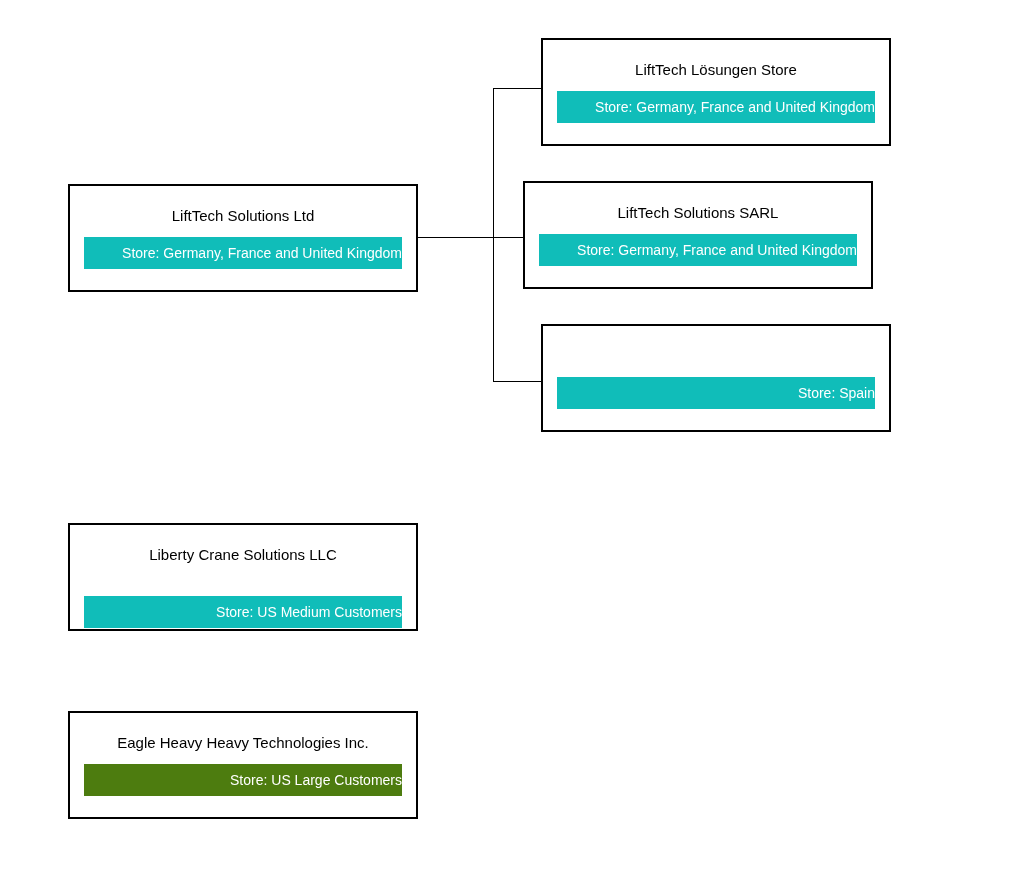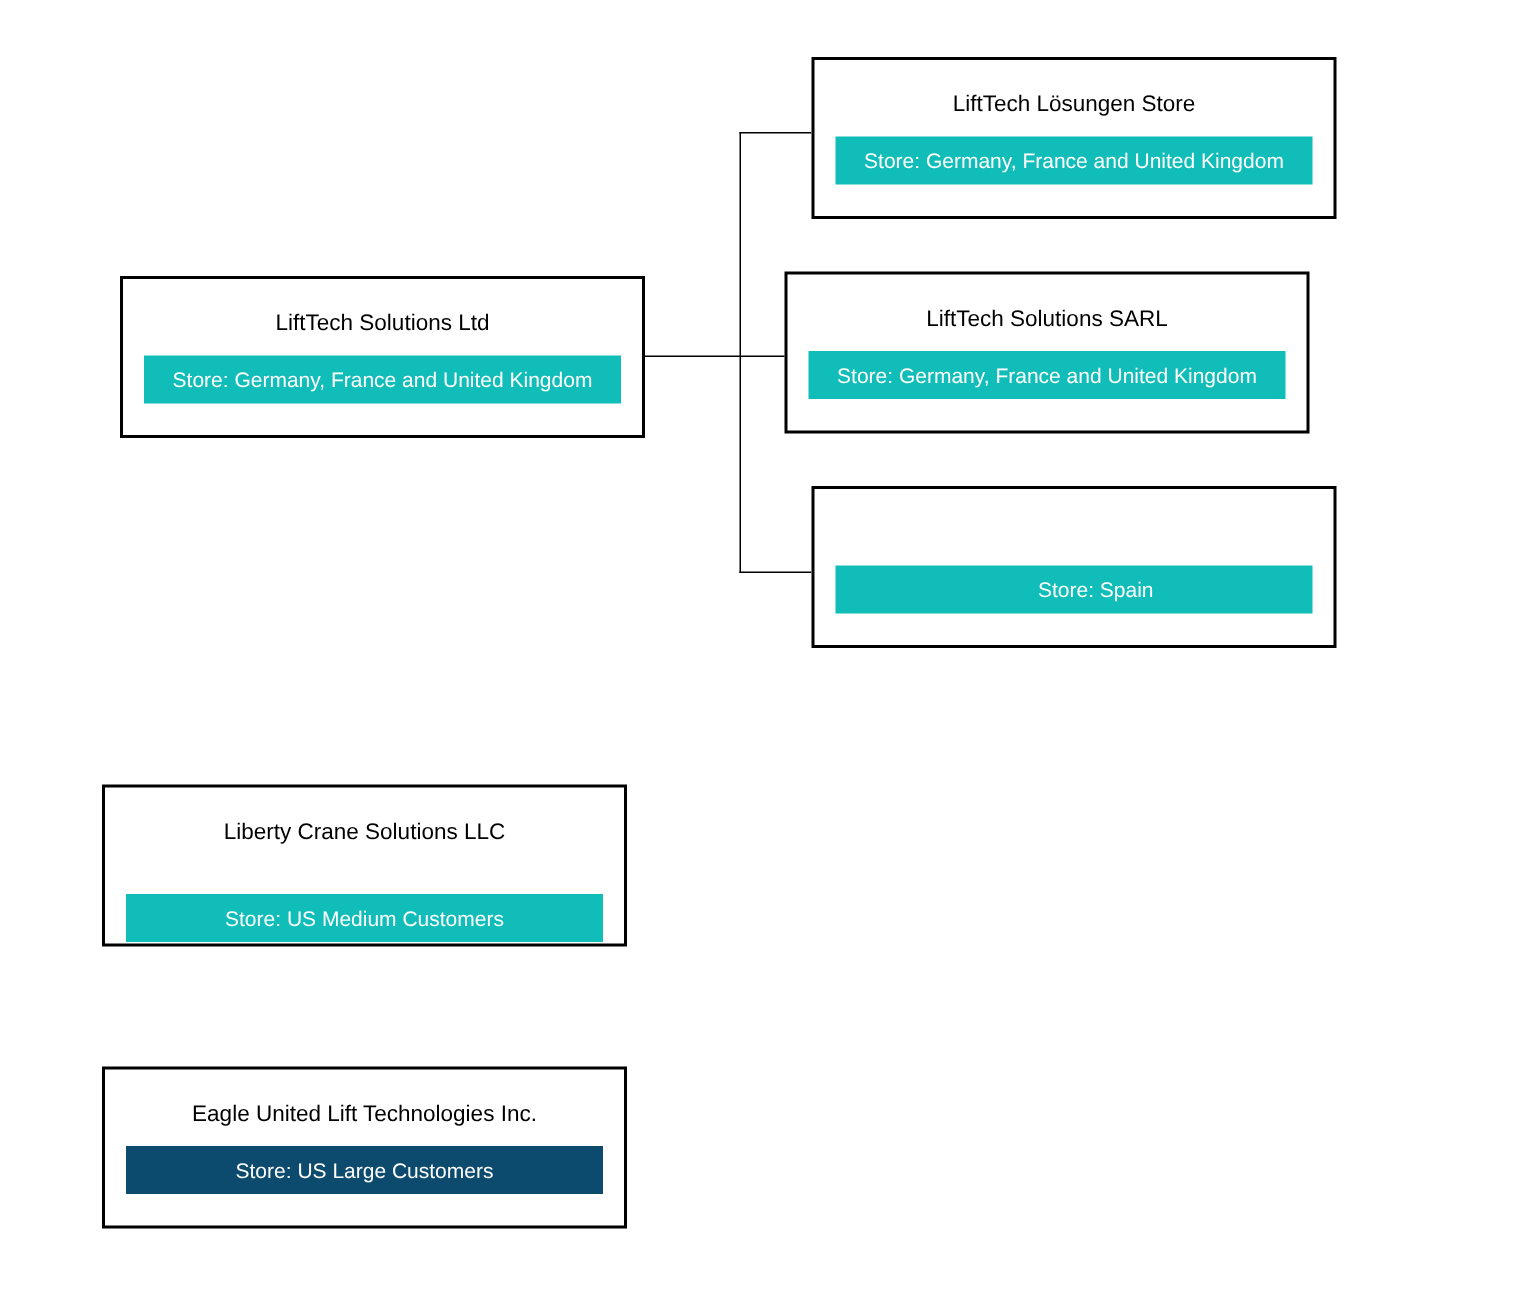--- a/index.html
+++ b/index.html
@@ -37,26 +37,26 @@
   .node-badge {
     position: absolute;
     top: 51px;
     left: 14px;
     right: 14px;
     height: 32px;
     background: #10BDB9;
     color: #ffffff;
     font-size: 14px;
     line-height: 32px;
-    text-align: center;
+    text-align: right;
     white-space: nowrap;
     overflow: hidden;
   }
   
-  .pos-root   { left: 80px;  top: 184px; }
+  .pos-root   { left: 68px;  top: 184px; }
   .pos-gmbh   { left: 541px; top: 38px;  }
   .pos-sarl   { left: 523px; top: 181px; }
   .pos-sl     { left: 541px; top: 324px; }
   .pos-liberty{ left: 68px;  top: 523px; }
   .pos-eagle  { left: 68px;  top: 711px; }
   
   .line {
     position: absolute;
     background: #000000;
   }
@@ -95,17 +95,17 @@
   <div class="node pos-sl" style="border-color: rgb(0, 0, 0);">
     <div class="node-badge" style="background: rgb(16, 189, 185); color: rgb(255, 255, 255); padding-left: 29px;">Store: Spain</div>
   </div>
 
   <div class="node pos-liberty" style="border-color: rgb(0, 0, 0);">
     <div class="node-title">Liberty Crane Solutions LLC</div>
     <div class="node-badge" style="background: rgb(16, 189, 185); color: rgb(255, 255, 255); margin-top: 20px;">Store: US Medium Customers</div>
   </div>
 
   <div class="node pos-eagle" style="border-color: rgb(0, 0, 0);">
-    <div class="node-title">Eagle United Lift Technologies Inc.</div>
-    <div class="node-badge" style="background: #0c4a6e; color: rgb(255, 255, 255);">Store: US Large Customers</div>
+    <div class="node-title">Eagle Heavy Heavy Technologies Inc.</div>
+    <div class="node-badge" style="background: #4d7c0f; color: rgb(255, 255, 255);">Store: US Large Customers</div>
   </div>
 
 </div>
 
 </body></html>

